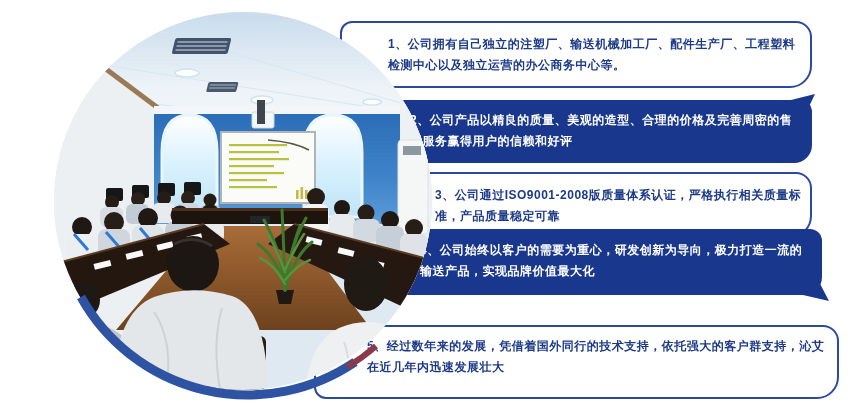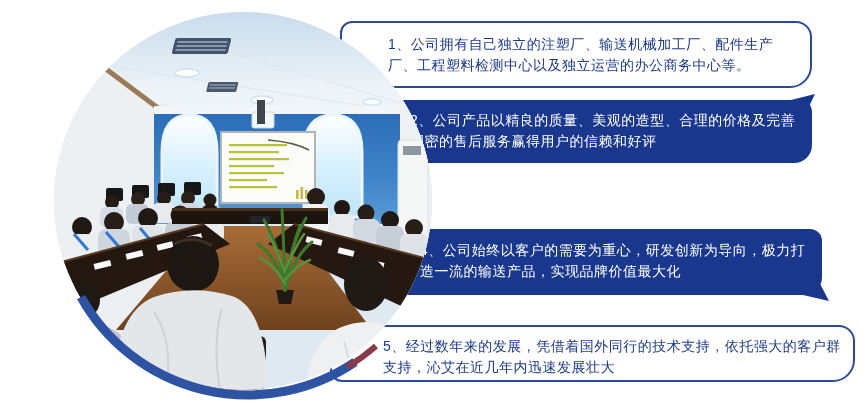--- a/index.html
+++ b/index.html
@@ -3,57 +3,60 @@
 <meta charset="utf-8">
 <style>
   html,body{margin:0;padding:0;background:#ffffff;}
   .stage{
     position:relative;width:865px;height:408px;background:#ffffff;overflow:hidden;
     font-family:"Liberation Sans","DejaVu Sans",sans-serif;
   }
   
   .banner{
     position:absolute;box-sizing:border-box;z-index:2;
-    font-size:14px;font-weight:normal;letter-spacing:0.5px;line-height:21px;
+    font-size:12px;font-weight:bold;letter-spacing:0.5px;line-height:21px;
   }
   .banner-outline{
     background:#ffffff;border:2px solid #2b4a9e;color:#1c3a88;
     border-radius:12px 16px 22px 12px;
   }
   .banner-solid{
     background:#19378c;color:#ffffff;border-radius:8px 12px 18px 8px;
   }
   .ear{position:absolute;background:#19378c;}
   .ear-top{top:-6px;right:-3px;width:24px;height:20px;
     clip-path:polygon(100% 0, 0 30%, 60% 100%);}
   .ear-bottom{bottom:-6px;right:-7px;width:26px;height:20px;
     clip-path:polygon(100% 100%, 0 70%, 60% 0);}
   #b1{left:340px;top:21px;width:472px;height:67px;padding:11px 8px 0 46px;}
   #b2{left:350px;top:100px;width:462px;height:63px;padding:10px 10px 0 60px;}
   #b3{left:340px;top:172px;width:472px;height:66px;padding:11px 6px 0 93px;}
   #b4{left:350px;top:229px;width:472px;height:66px;padding:11px 10px 0 70px;}
-  #b5{left:330px;top:325px;width:525px;height:57px;padding:9px 10px 0 51px;}
+  #b5{left:314px;top:325px;width:525px;height:74px;padding:9px 10px 0 51px;}
   
   .photo-circle{
     position:absolute;left:54px;top:12px;width:378px;height:378px;
     border-radius:50%;overflow:hidden;z-index:5;background:#dfe9f2;
   }
   .arc-overlay{position:absolute;left:0;top:0;width:865px;height:408px;z-index:6;pointer-events:none;}
 </style>
 </head>
 <body>
 
 <div class="stage">
 
   <div id="b1" class="banner banner-outline">
     <span>1、公司拥有自己独立的注塑厂、输送机械加工厂、配件生产厂、工程塑料检测中心以及独立运营的办公商务中心等。</span>
   </div>
   <div id="b2" class="banner banner-solid">
     <span class="ear ear-top"></span>
     <span>2、公司产品以精良的质量、美观的造型、合理的价格及完善周密的售后服务赢得用户的信赖和好评</span>
+  </div>
+  <div id="b3" class="banner banner-outline">
+    <span>3、公司通过ISO9001-2008版质量体系认证，严格执行相关质量标准，产品质量稳定可靠</span>
   </div>
   <div id="b4" class="banner banner-solid">
     <span class="ear ear-bottom"></span>
     <span>4、公司始终以客户的需要为重心，研发创新为导向，极力打造一流的输送产品，实现品牌价值最大化</span>
   </div>
   <div id="b5" class="banner banner-outline">
     <span>5、经过数年来的发展，凭借着国外同行的技术支持，依托强大的客户群支持，沁艾在近几年内迅速发展壮大</span>
   </div>
 
   <div class="photo-circle">

